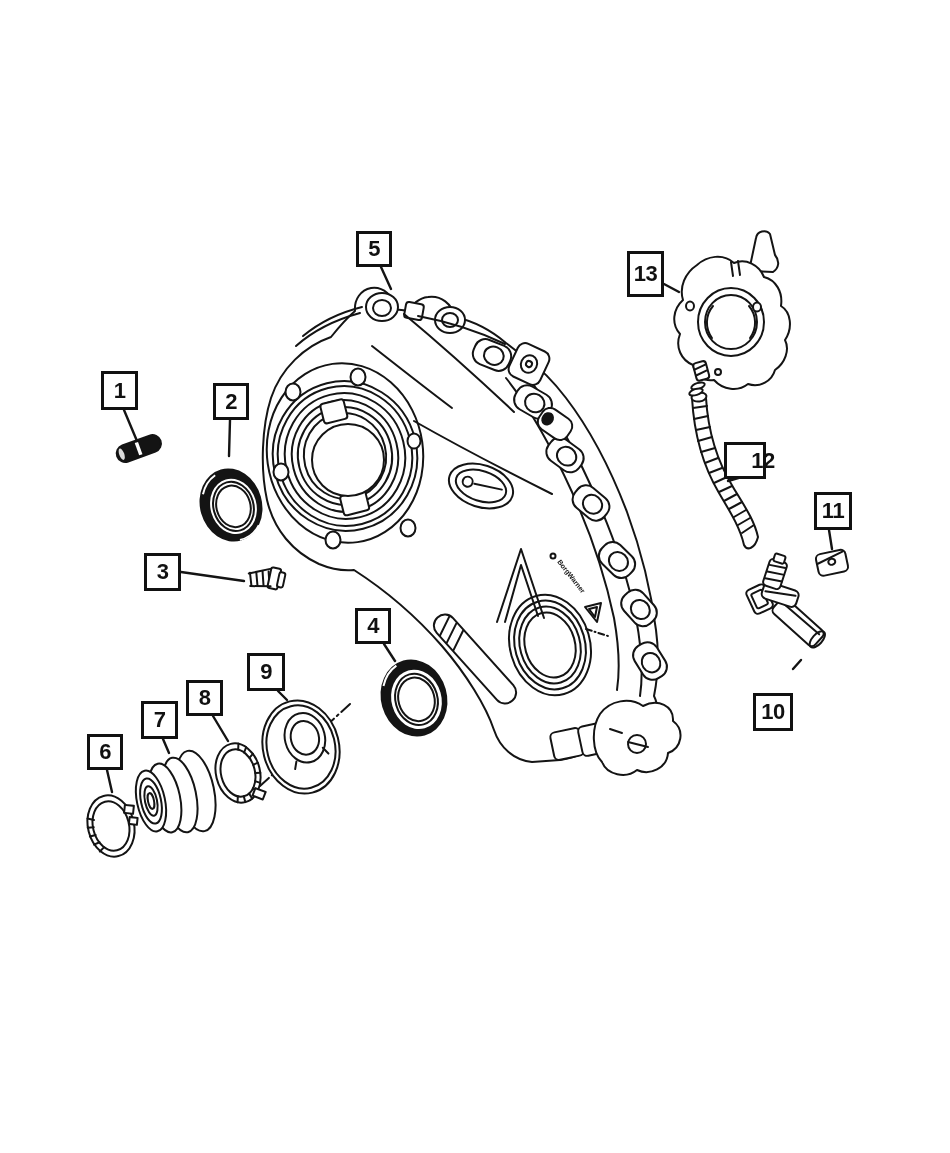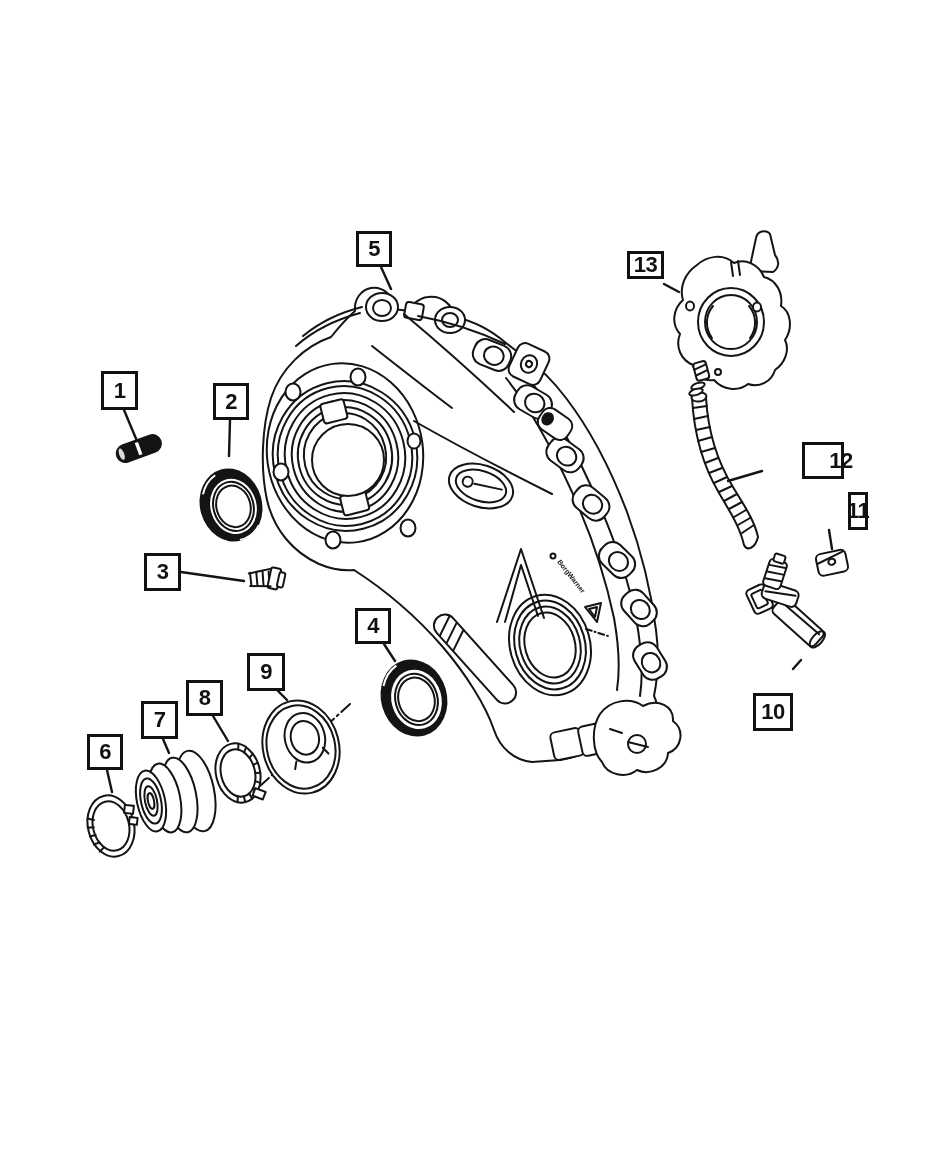--- a/index.html
+++ b/index.html
@@ -316,22 +316,22 @@
     </div>
   <div class="callout" style="left:186px;top:680px;width:37px;height:36px;">
       <span>8</span>
     </div>
   <div class="callout" style="left:247px;top:653px;width:38px;height:38px;">
       <span>9</span>
     </div>
   <div class="callout" style="left:753px;top:669px;width:40px;height:38px;margin-top:24px;">
       <span>10</span>
     </div>
-  <div class="callout" style="left:848px;top:492px;width:20px;height:38px;">
+  <div class="callout" style="left:814px;top:492px;width:38px;height:38px;">
       <span>11</span>
     </div>
-  <div class="callout" style="left:802px;top:442px;width:37px;height:37px;padding-left:36px;">
+  <div class="callout" style="left:724px;top:442px;width:37px;height:37px;padding-left:36px;">
       <span>12</span>
     </div>
-  <div class="callout" style="left:627px;top:251px;width:37px;height:28px;">
+  <div class="callout" style="left:627px;top:251px;width:37px;height:46px;">
       <span>13</span>
     </div>
 </div>
 
 </body></html>

